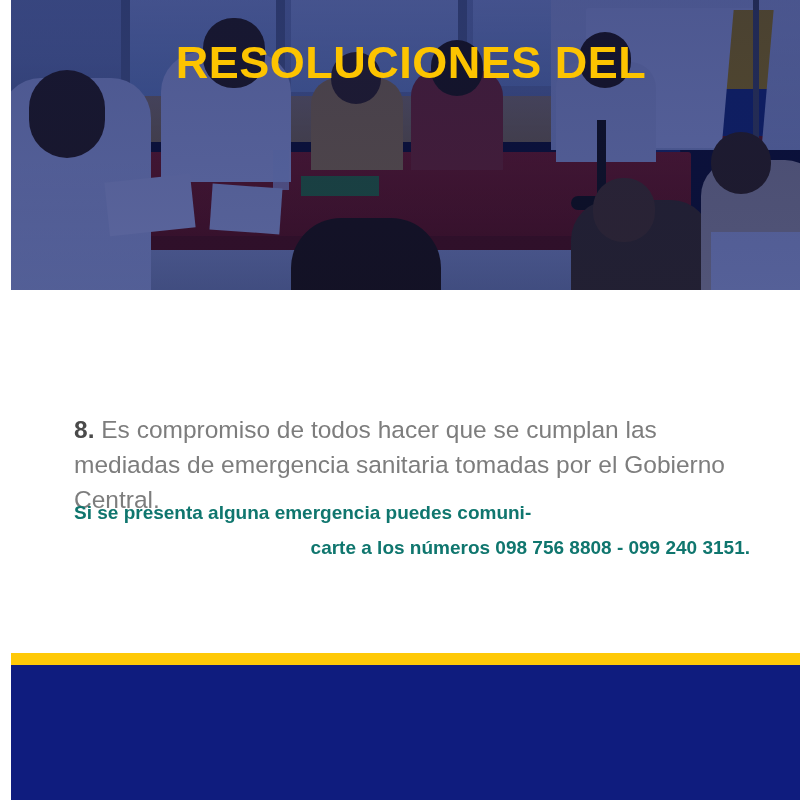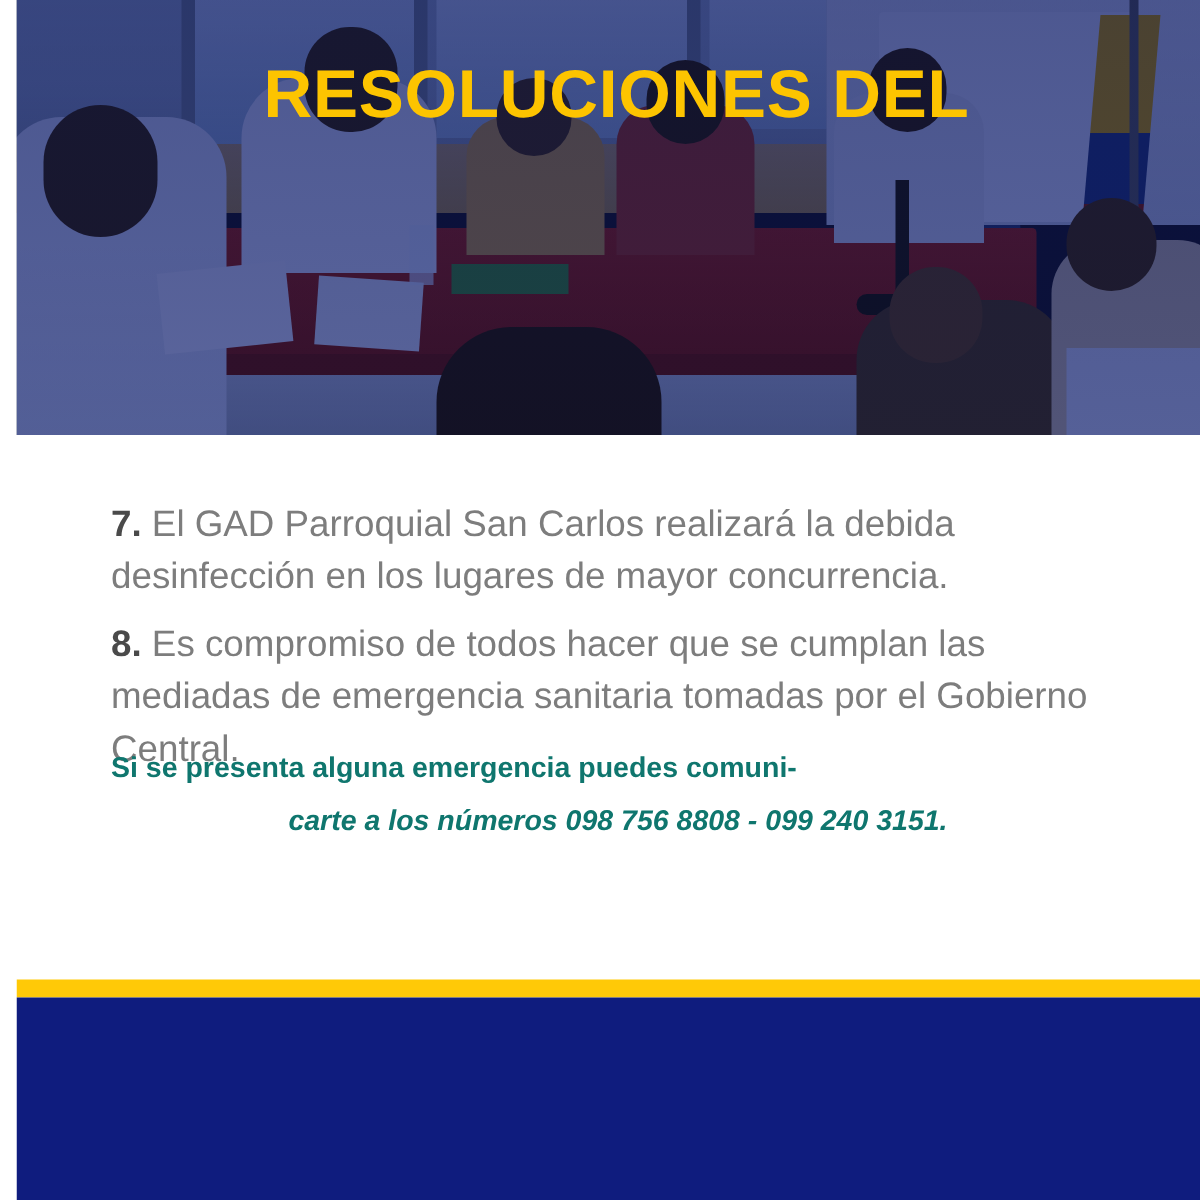--- a/index.html
+++ b/index.html
@@ -60,21 +60,21 @@
 
   
   .body-wrap{position:absolute;left:0;top:290px;width:800px;height:363px;background:#ffffff;}
   .para{position:absolute;left:63px;width:676px;color:#7d7d7d;font-size:24.5px;line-height:35px;
     font-family:"Liberation Sans",sans-serif;}
   .para .num{color:#4a4a4a;font-weight:bold;}
   .p-7{top:17px;}
   .p-8{top:97px;}
   .p-bold{position:absolute;left:63px;top:205px;width:676px;color:#0f766e;font-weight:bold;
     font-size:19px;line-height:35px;text-align:justify;}
-  .p-bold .l2{text-align:center;font-style:italic;}
+  .p-bold .l2{text-align:right;}
 
   
   .yellow-bar{position:absolute;left:0;top:653px;width:800px;height:12px;background:#FFC907;}
   .footer{position:absolute;left:0;top:665px;width:800px;height:135px;background:#0F1C7E;}
 </style>
 </head>
 <body>
 
 <div class="poster">
 
@@ -122,21 +122,20 @@
     <div class="hero-tint"></div>
     <div class="hero-tint2"></div>
 
     <div class="hero-title">
       <div>RESOLUCIONES DEL</div>
     </div>
   </div>
 
   <div class="body-wrap">
 
-    <p class="para p-7"><span class="num">7.</span><span> El GAD Parroquial San Carlos realizará la debida desinfección en los lugares de mayor concurrencia.</span></p>
 
     <p class="para p-8"><span class="num">8.</span><span> Es compromiso de todos hacer que se cumplan las mediadas de emergencia sanitaria tomadas por el Gobierno Central.</span></p>
 
     <div class="p-bold">
       <div>Si se presenta alguna emergencia puedes comuni-</div>
       <div class="l2">carte a los números 098 756 8808 - 099 240 3151.</div>
     </div>
   </div>
 
   <div class="yellow-bar"></div>

